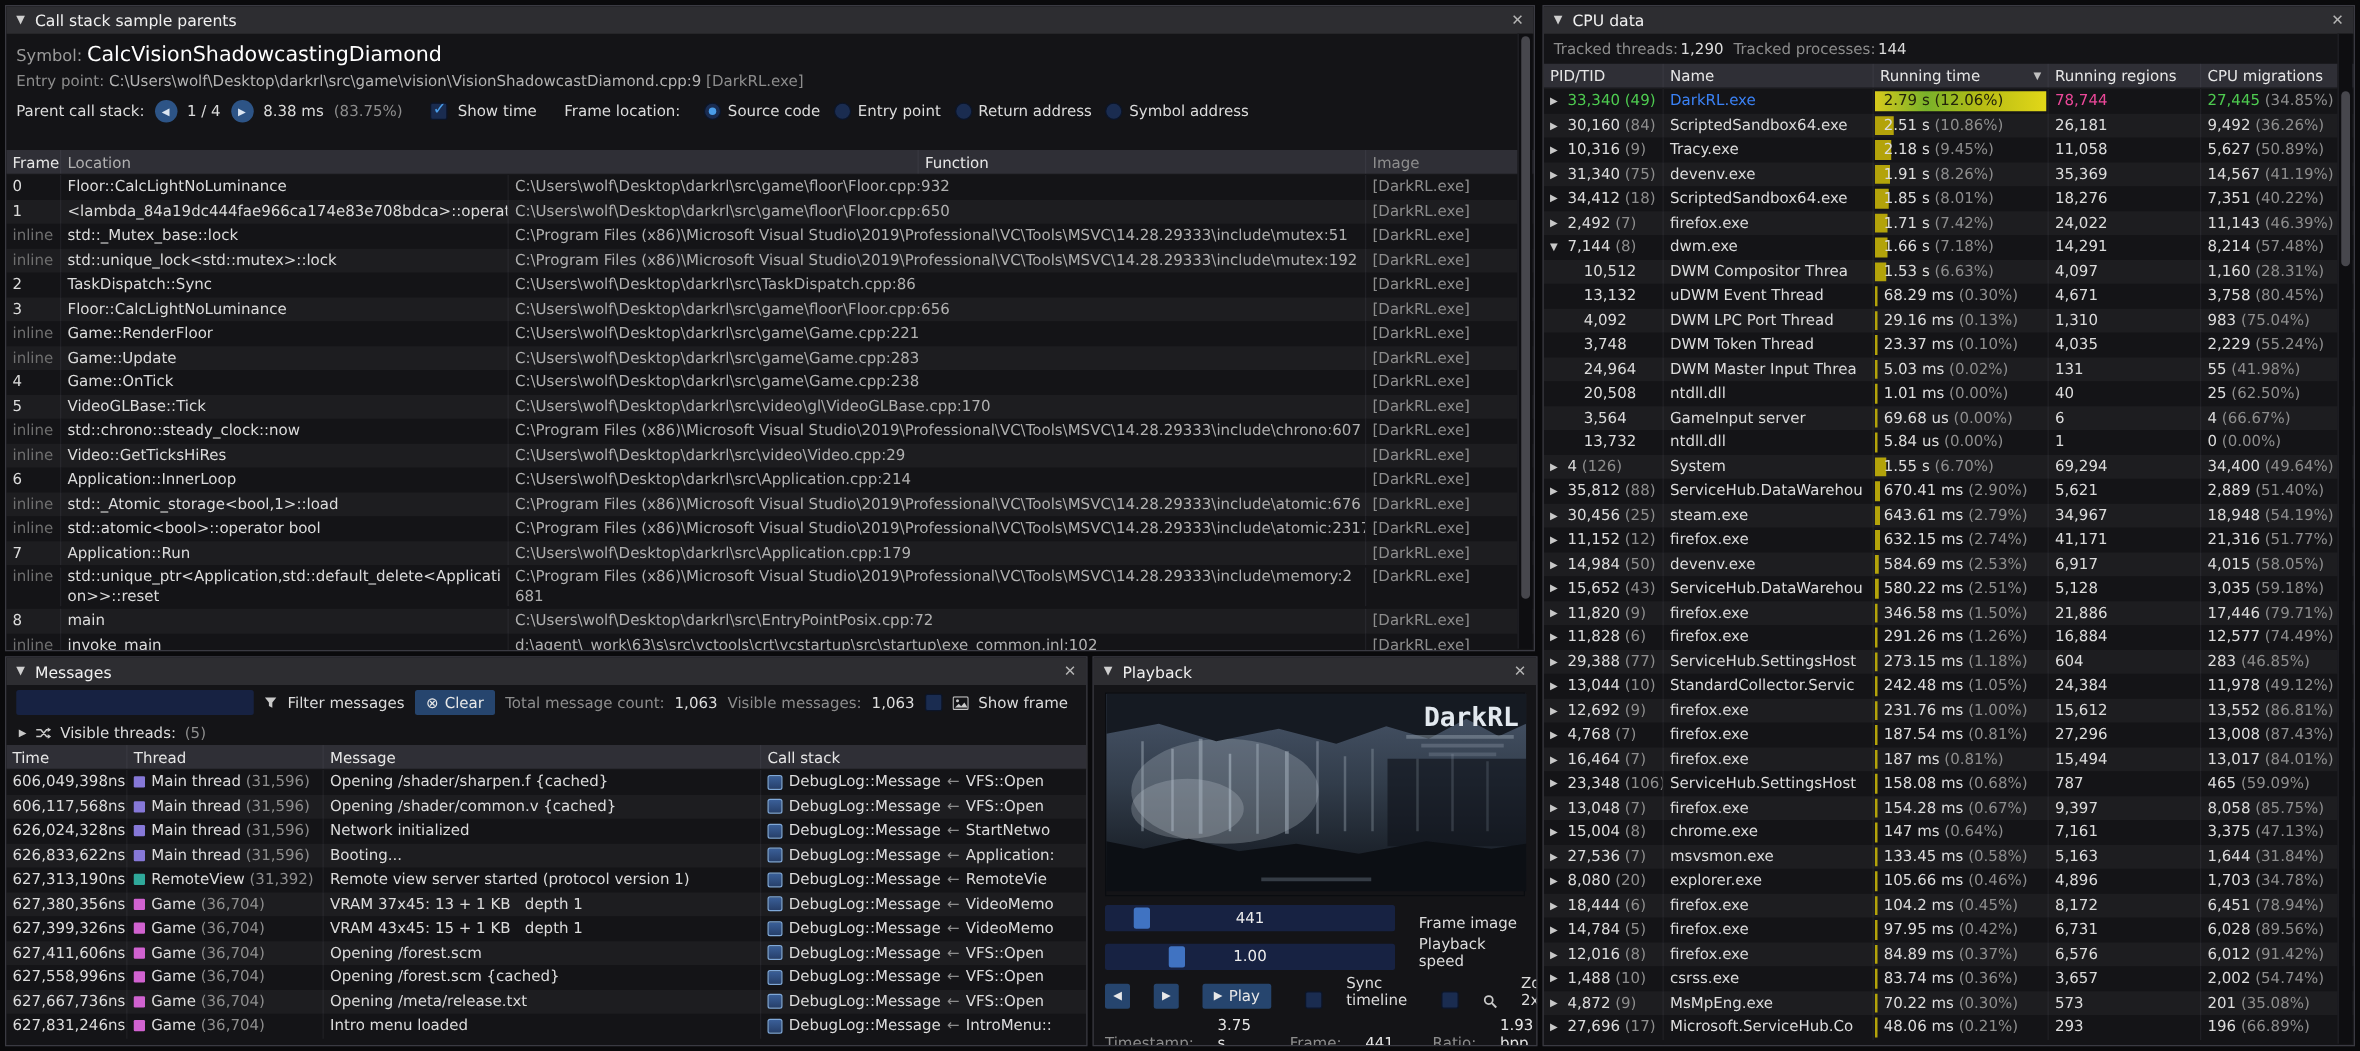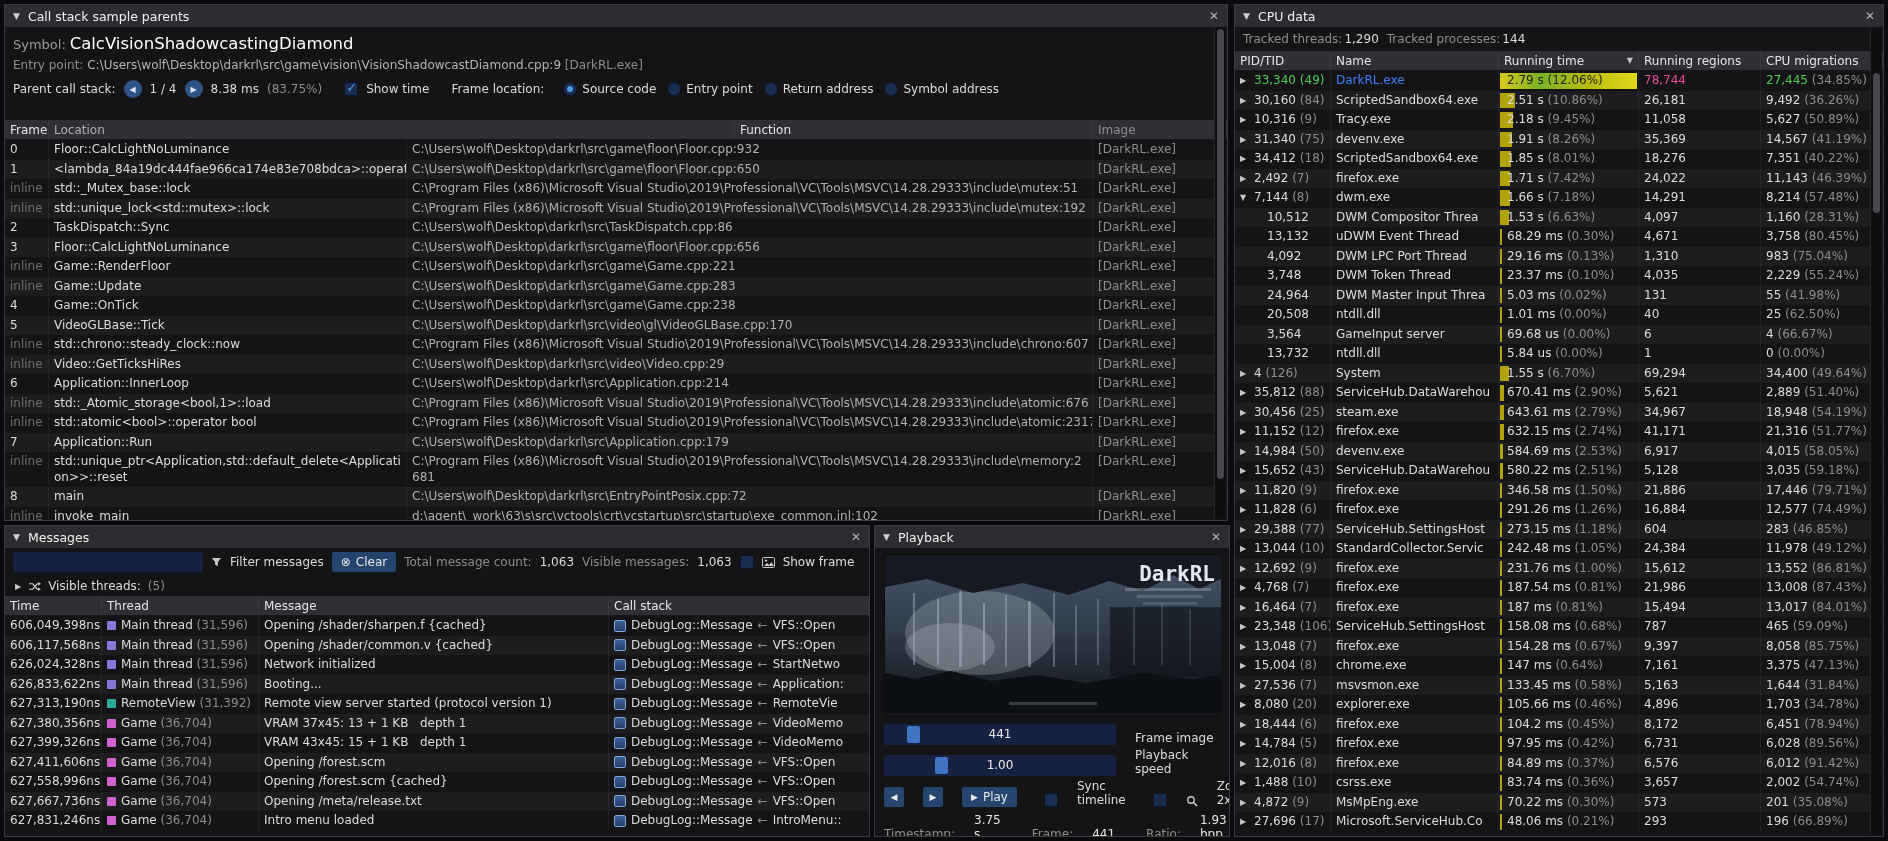--- a/index.html
+++ b/index.html
@@ -875,21 +875,21 @@
         <div class="cell c-mig"><span class="mig-v">13,552 </span><span class="dim">(86.81%)</span></div>
       </div>
       <div class="t-row cpu-row">
         <div class="cell c-pid">
           <span class="tri2">▶</span>
           <span class="pidv">4,768</span>
           <span class="dim">&nbsp;(7)</span>
         </div>
         <div class="cell c-name">firefox.exe</div>
         <div class="cell c-time"><span class="bar" style="width: 2px;"></span><span class="bartxt"><span>187.54 ms </span><span class="dim">(0.81%)</span></span></div>
-        <div class="cell c-reg">21,986</div>
+        <div class="cell c-reg">27,296</div>
         <div class="cell c-mig"><span class="mig-v">13,008 </span><span class="dim">(87.43%)</span></div>
       </div>
       <div class="t-row cpu-row">
         <div class="cell c-pid">
           <span class="tri2">▶</span>
           <span class="pidv">16,464</span>
           <span class="dim">&nbsp;(7)</span>
         </div>
         <div class="cell c-name">firefox.exe</div>
         <div class="cell c-time"><span class="bar" style="width: 2px;"></span><span class="bartxt"><span>187 ms </span><span class="dim">(0.81%)</span></span></div>

